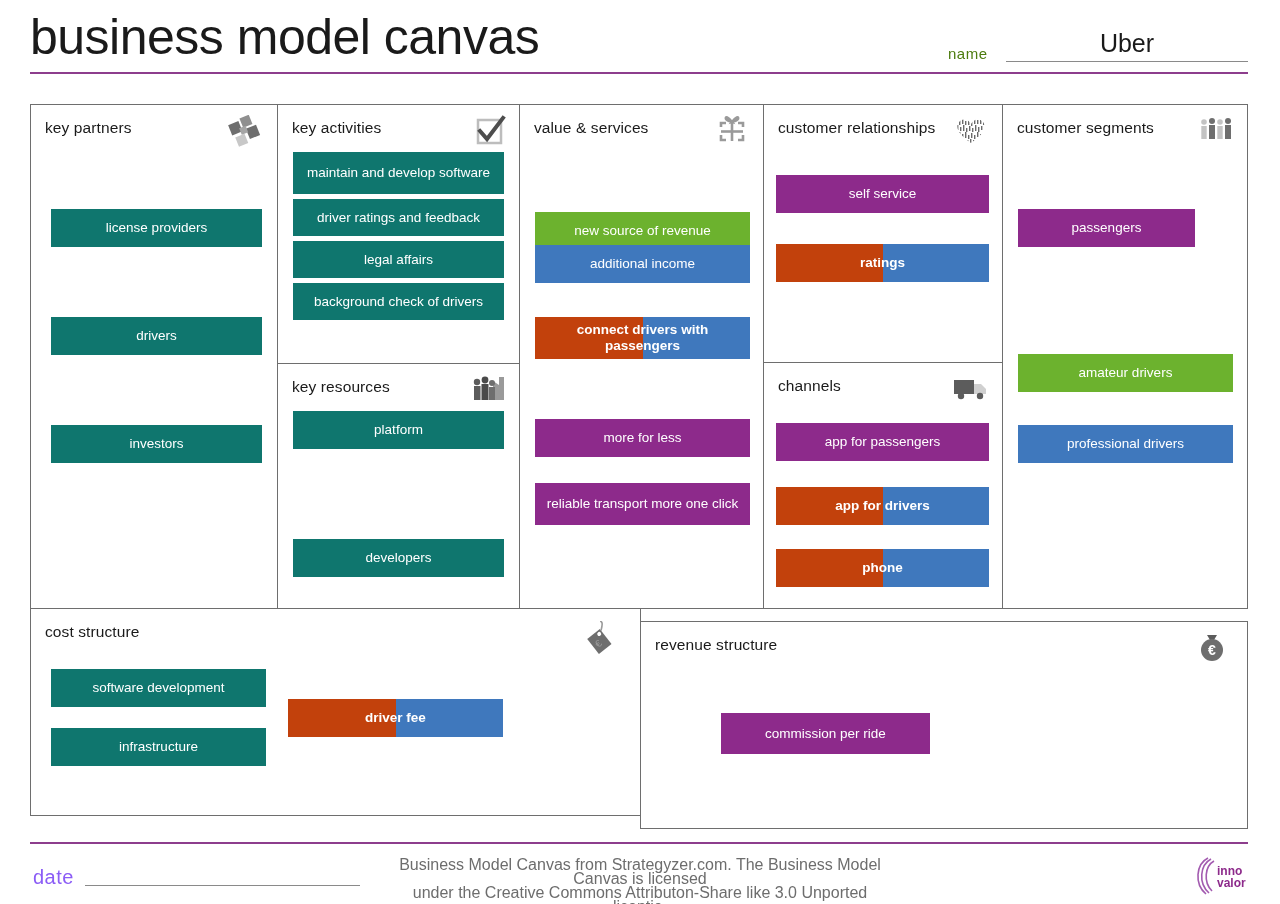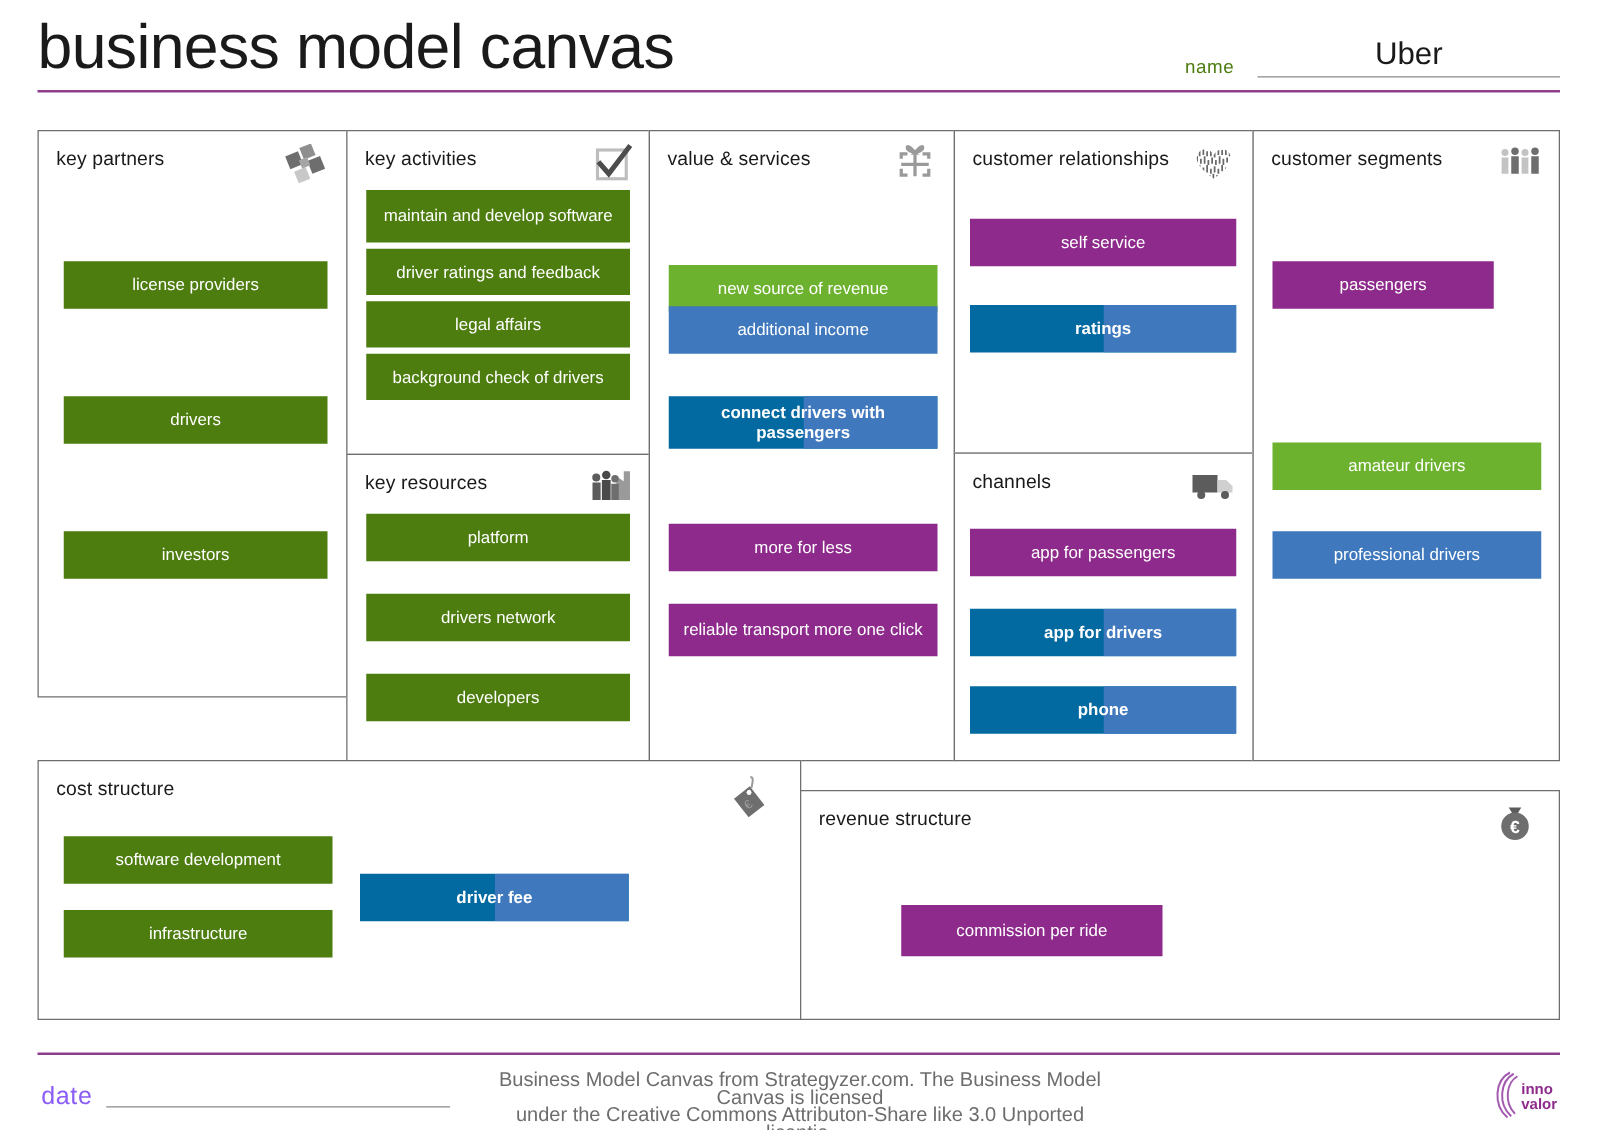--- a/index.html
+++ b/index.html
@@ -50,47 +50,47 @@
     font-size: 15.5px; font-weight: 400; color: #1a1a1a;
     line-height: 21px; letter-spacing: 0.1px;
   }
   .cell-icon {
     position: absolute; right: 12px; top: 10px;
     width: 38px; height: 34px;
   }
   .cell-icon svg { display: block; }
 
   
-  #kp  { left: 0px;   top: 0px;   width: 248px; height: 454px; }
+  #kp  { left: 0px;   top: 0px;   width: 248px; height: 505px; }
   #ka  { left: 247px; top: 0px;   width: 243px; height: 260px; }
   #kr  { left: 247px; top: 259px; width: 243px; height: 246px; }
   #vs  { left: 489px; top: 0px;   width: 245px; height: 505px; }
   #cr  { left: 733px; top: 0px;   width: 240px; height: 259px; }
   #ch  { left: 733px; top: 258px; width: 240px; height: 247px; }
   #cs  { left: 972px; top: 0px;   width: 246px; height: 505px; }
   #cost{ left: 0px;   top: 504px; width: 611px; height: 208px; }
-  #rev { left: 610px; top: 528px; width: 608px; height: 184px; }
+  #rev { left: 610px; top: 517px; width: 608px; height: 208px; }
 
   
   .note {
     position: absolute;
     display: flex; align-items: center; justify-content: center;
     text-align: center;
     color: #ffffff;
     font-size: 13.5px;
     line-height: 16px;
     padding: 2px 6px;
     overflow: hidden;
   }
   .note .note-label { position: relative; z-index: 2; }
-  .note.gray   { background: #4d7c0f; }
+  .note.gray   { background: #0f766e; }
   .note.green  { background: #6cb22e; margin-top: 37px; }
   .note.blue   { background: #3f78bd; }
   .note.purple { background: #8d2a8b; }
-  .note.split  { background: #0369a1; font-weight: bold; }
+  .note.split  { background: #c2410c; font-weight: bold; }
   .note.split .split-right {
     position: absolute; z-index: 1; right: 0; top: 0; bottom: 0; width: 50%;
     background: #3f78bd;
   }
 
   
   .footer { position: absolute; left: 0; top: 820px; width: 1280px; height: 84px; }
   .footer-rule {
     position: absolute; left: 30px; right: 32px; top: 22px;
     border-bottom: 2.5px solid #8d3e8d;
@@ -174,23 +174,20 @@
           <circle cx="8" cy="8" r="3.2" fill="#5c5c5c"></circle>
           <rect x="5" y="12" width="6.5" height="14" fill="#5c5c5c"></rect>
           <circle cx="16" cy="6" r="3.4" fill="#4a4a4a"></circle>
           <rect x="12.5" y="10" width="7" height="16" fill="#4a4a4a"></rect>
           <circle cx="23" cy="9" r="3" fill="#6e6e6e"></circle>
           <rect x="20" y="13" width="6" height="13" fill="#6e6e6e"></rect>
         </svg>
       </div>
       <div class="note gray" style="left:15px; top:47px; width:211px; height:38px;">
         <span class="note-label">platform</span>
-      </div>
-      <div class="note gray" style="left:15px; top:111px; width:211px; height:38px;">
-        <span class="note-label">drivers network</span>
       </div>
       <div class="note gray" style="left:15px; top:175px; width:211px; height:38px;">
         <span class="note-label">developers</span>
       </div>
     </div>
 
     <div class="cell" id="vs">
       <div class="cell-title">value &amp; services</div>
       <div class="cell-icon">
         <svg width="38" height="34" viewBox="0 0 38 34">

